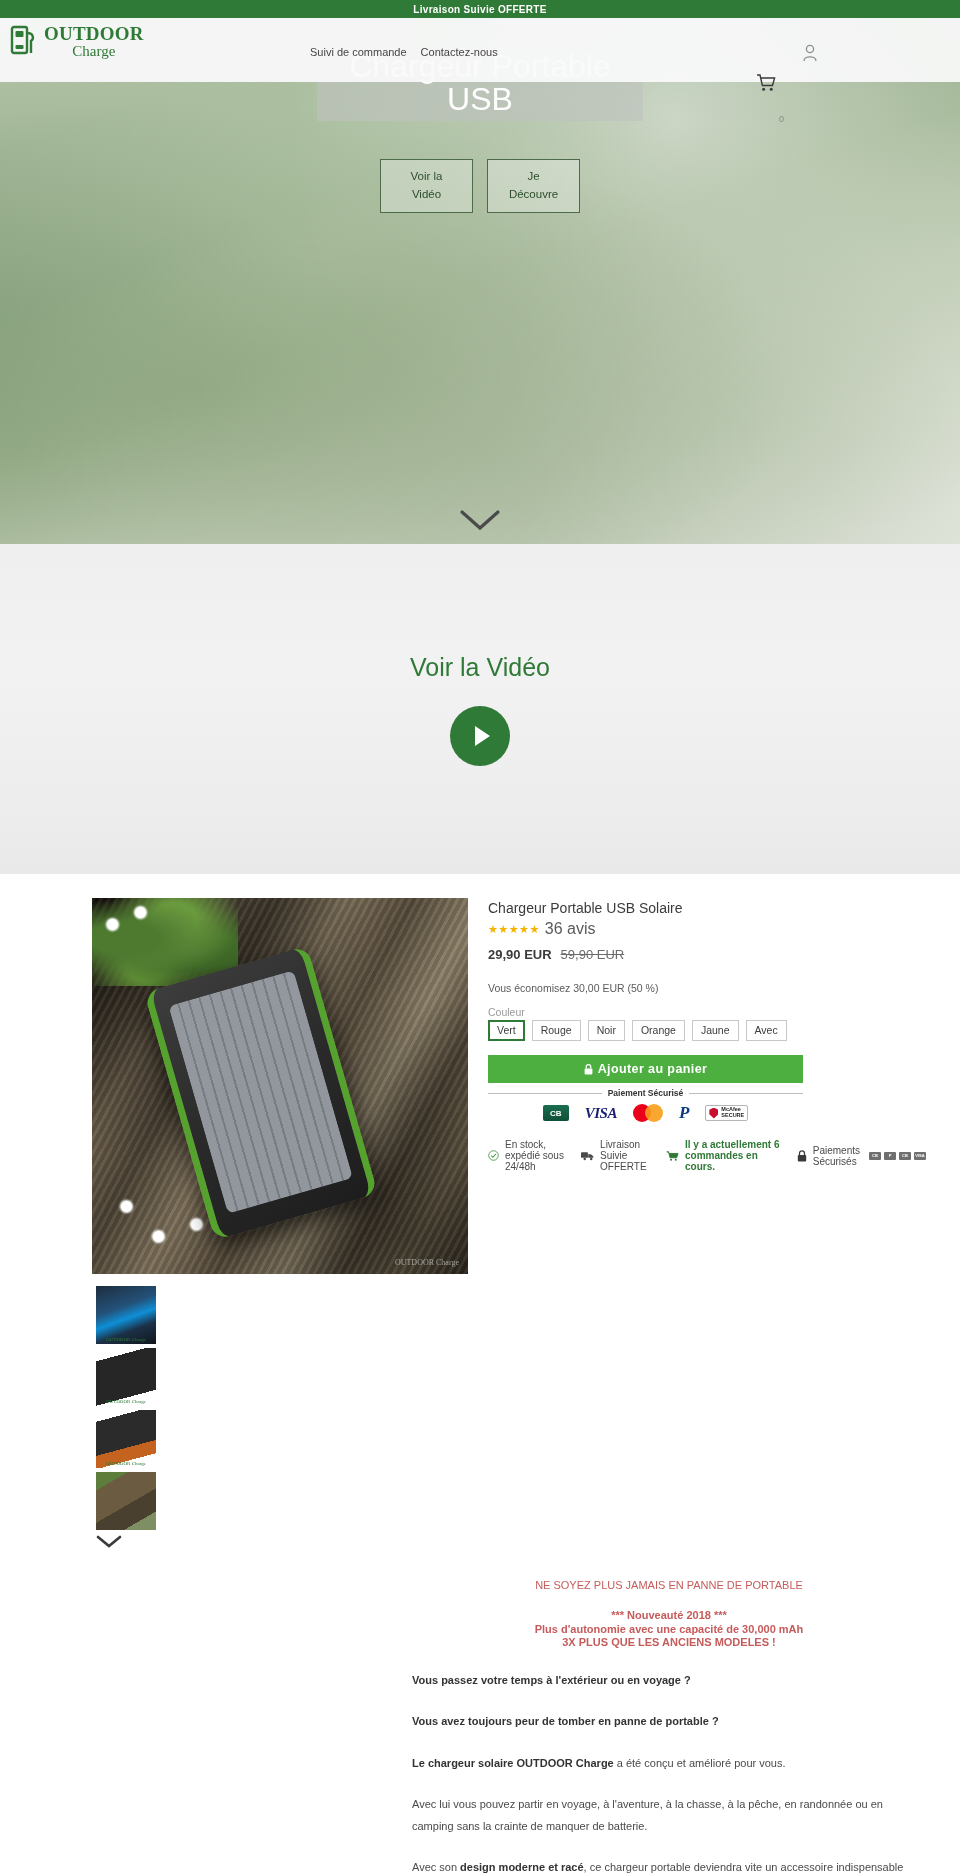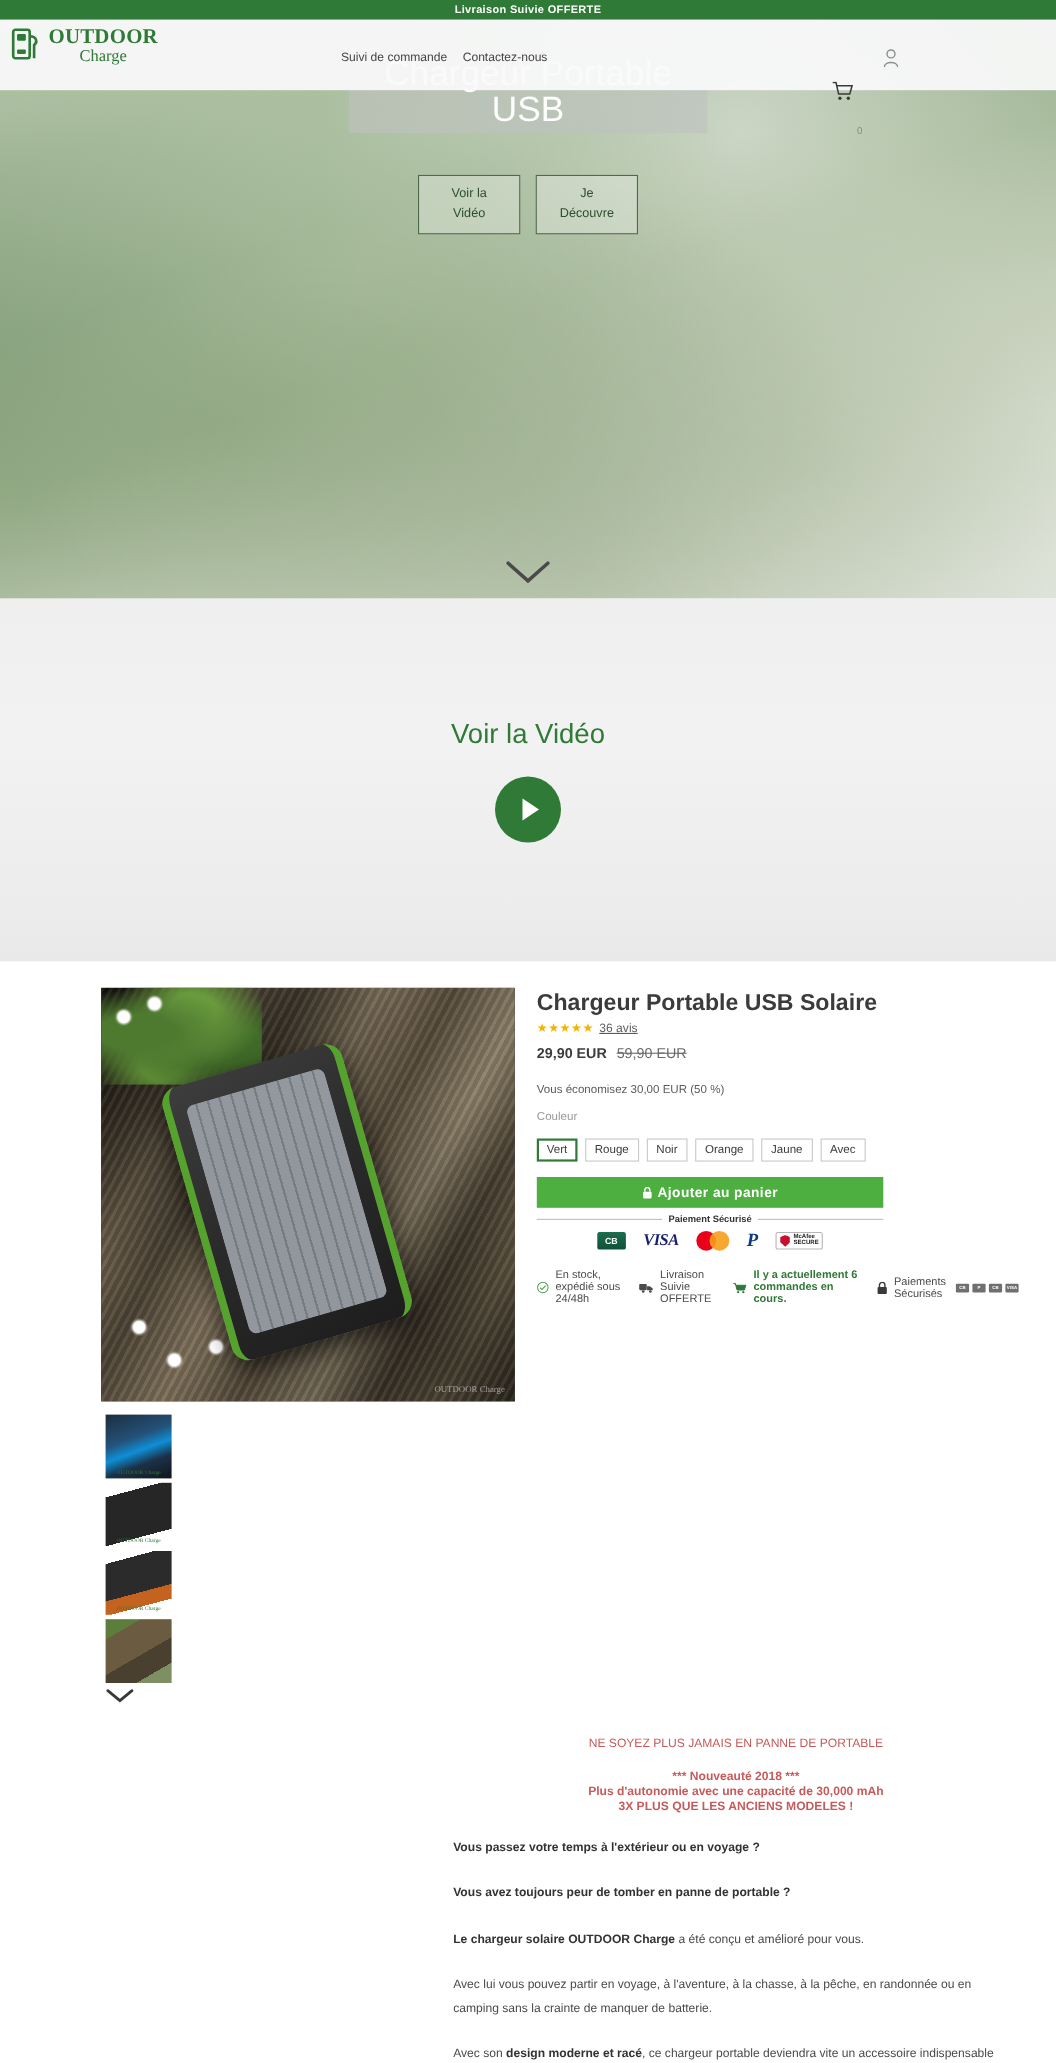--- a/index.html
+++ b/index.html
@@ -275,30 +275,30 @@
   .t4 { background: linear-gradient(150deg,#5d7d3c 0 20%, #6b5b41 20% 55%, #49402f 55% 80%, #7d8f63 80% 100%); }
   .thumb-wm {
     position:absolute; left:50%; bottom:2px; transform:translateX(-50%);
     font-size:5px; color:#2f7a36; font-family:"Liberation Serif",serif;
     white-space:nowrap;
   }
   .thumb-chevron { width: 60px; text-align: center; margin-left: 4px; margin-top: 2px; }
 
   
   .info { flex: 1; padding-left: 20px; padding-top: 2px; }
-  .p-title { font-size: 21px; color: #3b3b3b; font-weight: 700; }
+  .p-title { font-size: 14px; color: #3b3b3b; font-weight: 400; }
   .stars-row { display:flex; align-items:center; gap:5px; margin-top: 4px; }
   .stars { color: #f5b301; font-size: 11px; letter-spacing: .5px; }
-  .avis { font-size: 11px; color: #5b5b5b; text-decoration: underline; }
+  .avis { font-size: 16px; color: #5b5b5b; }
   .price-row { margin-top: 9px; display: flex; align-items: flex-start; gap: 9px; }
   .price-now { font-size: 13px; font-weight: bold; color: #3b3b3b; }
   .price-old { font-size: 13px; color: #6b6b6b; text-decoration: line-through; }
   .save { font-size: 10.5px; color: #5b5b5b; margin-top: 20px; }
   .opt-label { font-size: 10.5px; color: #9a9a9a; margin-top: 12px; }
-  .swatches { display:flex; gap: 7px; margin-top: 14px; flex-wrap: wrap; }
+  .swatches { display:flex; gap: 7px; margin-top: 2px; flex-wrap: wrap; }
   .swatch {
     border: 1px solid #c8c8c8;
     background: #ffffff;
     font-size: 10.5px;
     color: #3b3b3b;
     padding: 3px 8px 4px 8px;
     cursor: pointer;
   }
   .swatch.active { border: 2px solid #2f7a36; padding: 2px 7px 3px 7px; }
 

